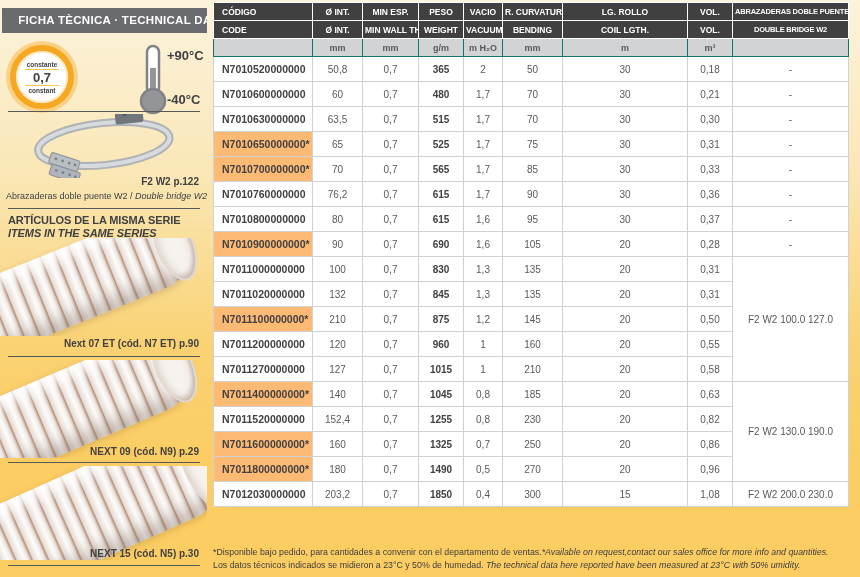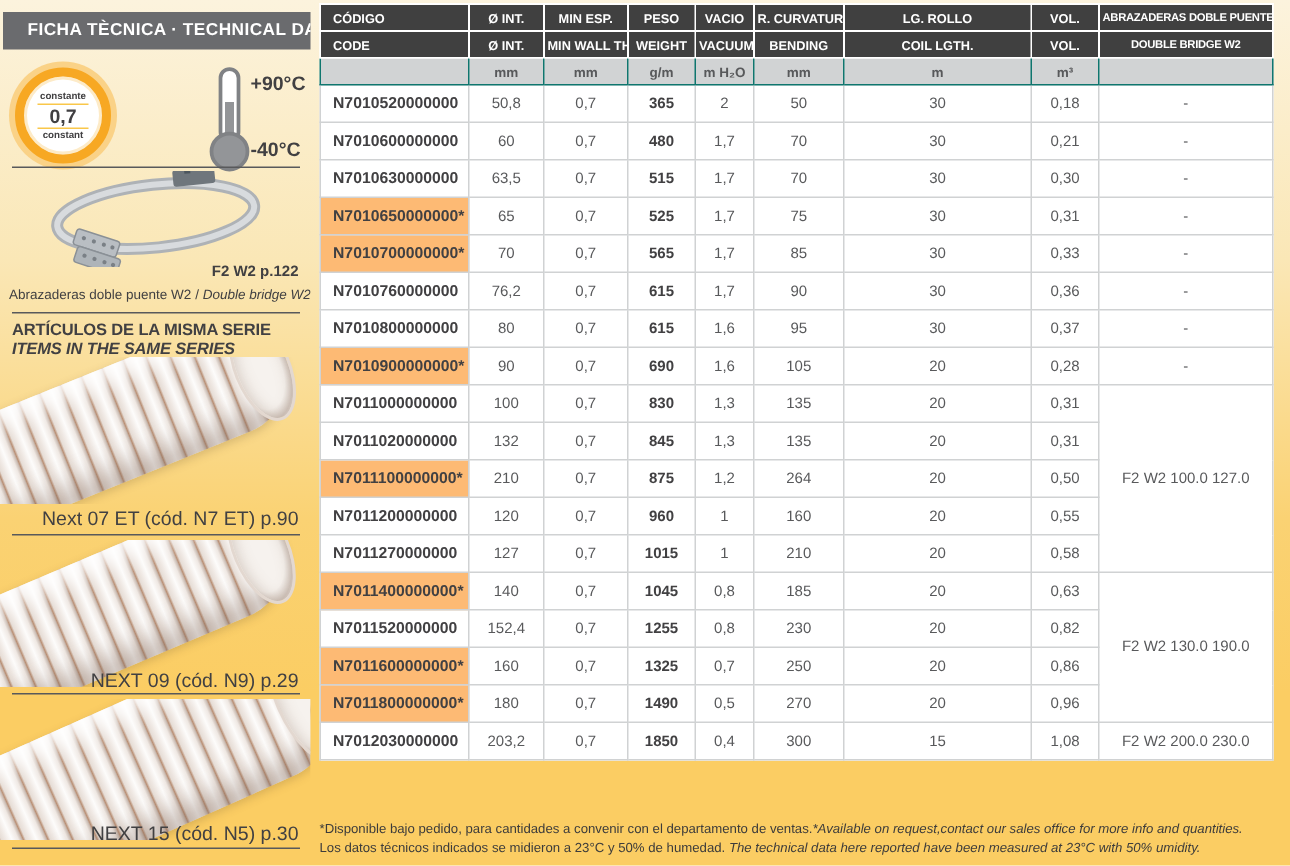--- a/index.html
+++ b/index.html
@@ -29,21 +29,21 @@
   .clip1{top:238px;height:98px;} .clip2{top:360px;height:98px;} .clip3{top:466px;height:94px;}
   .hose{position:absolute;border-radius:42px;
     background:repeating-linear-gradient(90deg,#efe8e3 0px,#fdfcfb 4px,#efe8e3 8px,#cbbdb4 10px,#b98f74 11px,#e6ddd6 12.5px,#efe8e3 15px);
     box-shadow:inset 0 10px 14px rgba(255,255,255,.9), inset 0 -12px 16px rgba(120,95,80,.35), 0 2px 6px rgba(120,90,50,.25);}
   .hose::after{content:"";position:absolute;right:-4px;top:4%;width:34px;height:92%;border-radius:50%;
     background:radial-gradient(ellipse at 40% 50%,#f6f2ee 55%,#d9cfc8 70%,#efe9e4 78%);
     border:2px solid #e3d8d0;box-shadow:inset 0 0 10px rgba(130,100,80,.35);}
   .h1{left:-48px;top:8px;width:245px;height:76px;transform:rotate(-22deg);}
   .h2{left:-48px;top:8px;width:245px;height:78px;transform:rotate(-23deg);}
   .h3{left:-38px;top:0px;width:265px;height:92px;transform:rotate(-24deg);}
-  .hose-label{position:absolute;right:8px;font-size:13px;font-weight:normal;color:#414042;}
+  .hose-label{position:absolute;right:8px;font-size:10px;font-weight:bold;color:#414042;}
   .hl1{top:338px;} .hl2{top:446px;} .hl3{top:548px;}
   
   .table-area{position:absolute;left:213px;top:2px;}
   table{border-collapse:collapse;table-layout:fixed;width:635px;background:#fff;}
   thead tr.hdr th{background:#404040;color:#fff;font-size:8.5px;height:17px;border:1px solid #fff;
     font-weight:bold;text-align:center;padding:0 2px;white-space:nowrap;overflow:hidden;}
   thead tr.hdr th.left{text-align:left;padding-left:8px;}
   thead tr.hdr th:last-child{font-size:7.5px;letter-spacing:-.2px;}
   thead tr.units th{background:#D1D3D4;color:#58595B;font-size:9px;height:15px;border:1px solid #0f766e;font-weight:bold;text-align:center;}
   tbody td{border:1px solid #D0D2D3;height:24px;text-align:center;font-size:10px;color:#58595B;background:#fff;padding:0;}
@@ -288,21 +288,21 @@
             <td>135</td>
             <td>20</td>
             <td>0,31</td>
           </tr>
           <tr>
             <td class="code starred">N7011100000000*</td>
             <td>210</td>
             <td>0,7</td>
             <td class="wt">875</td>
             <td>1,2</td>
-            <td>264</td>
+            <td>145</td>
             <td>20</td>
             <td>0,50</td>
           </tr>
           <tr>
             <td class="code">N7011200000000</td>
             <td>120</td>
             <td>0,7</td>
             <td class="wt">960</td>
             <td>1</td>
             <td>160</td>

